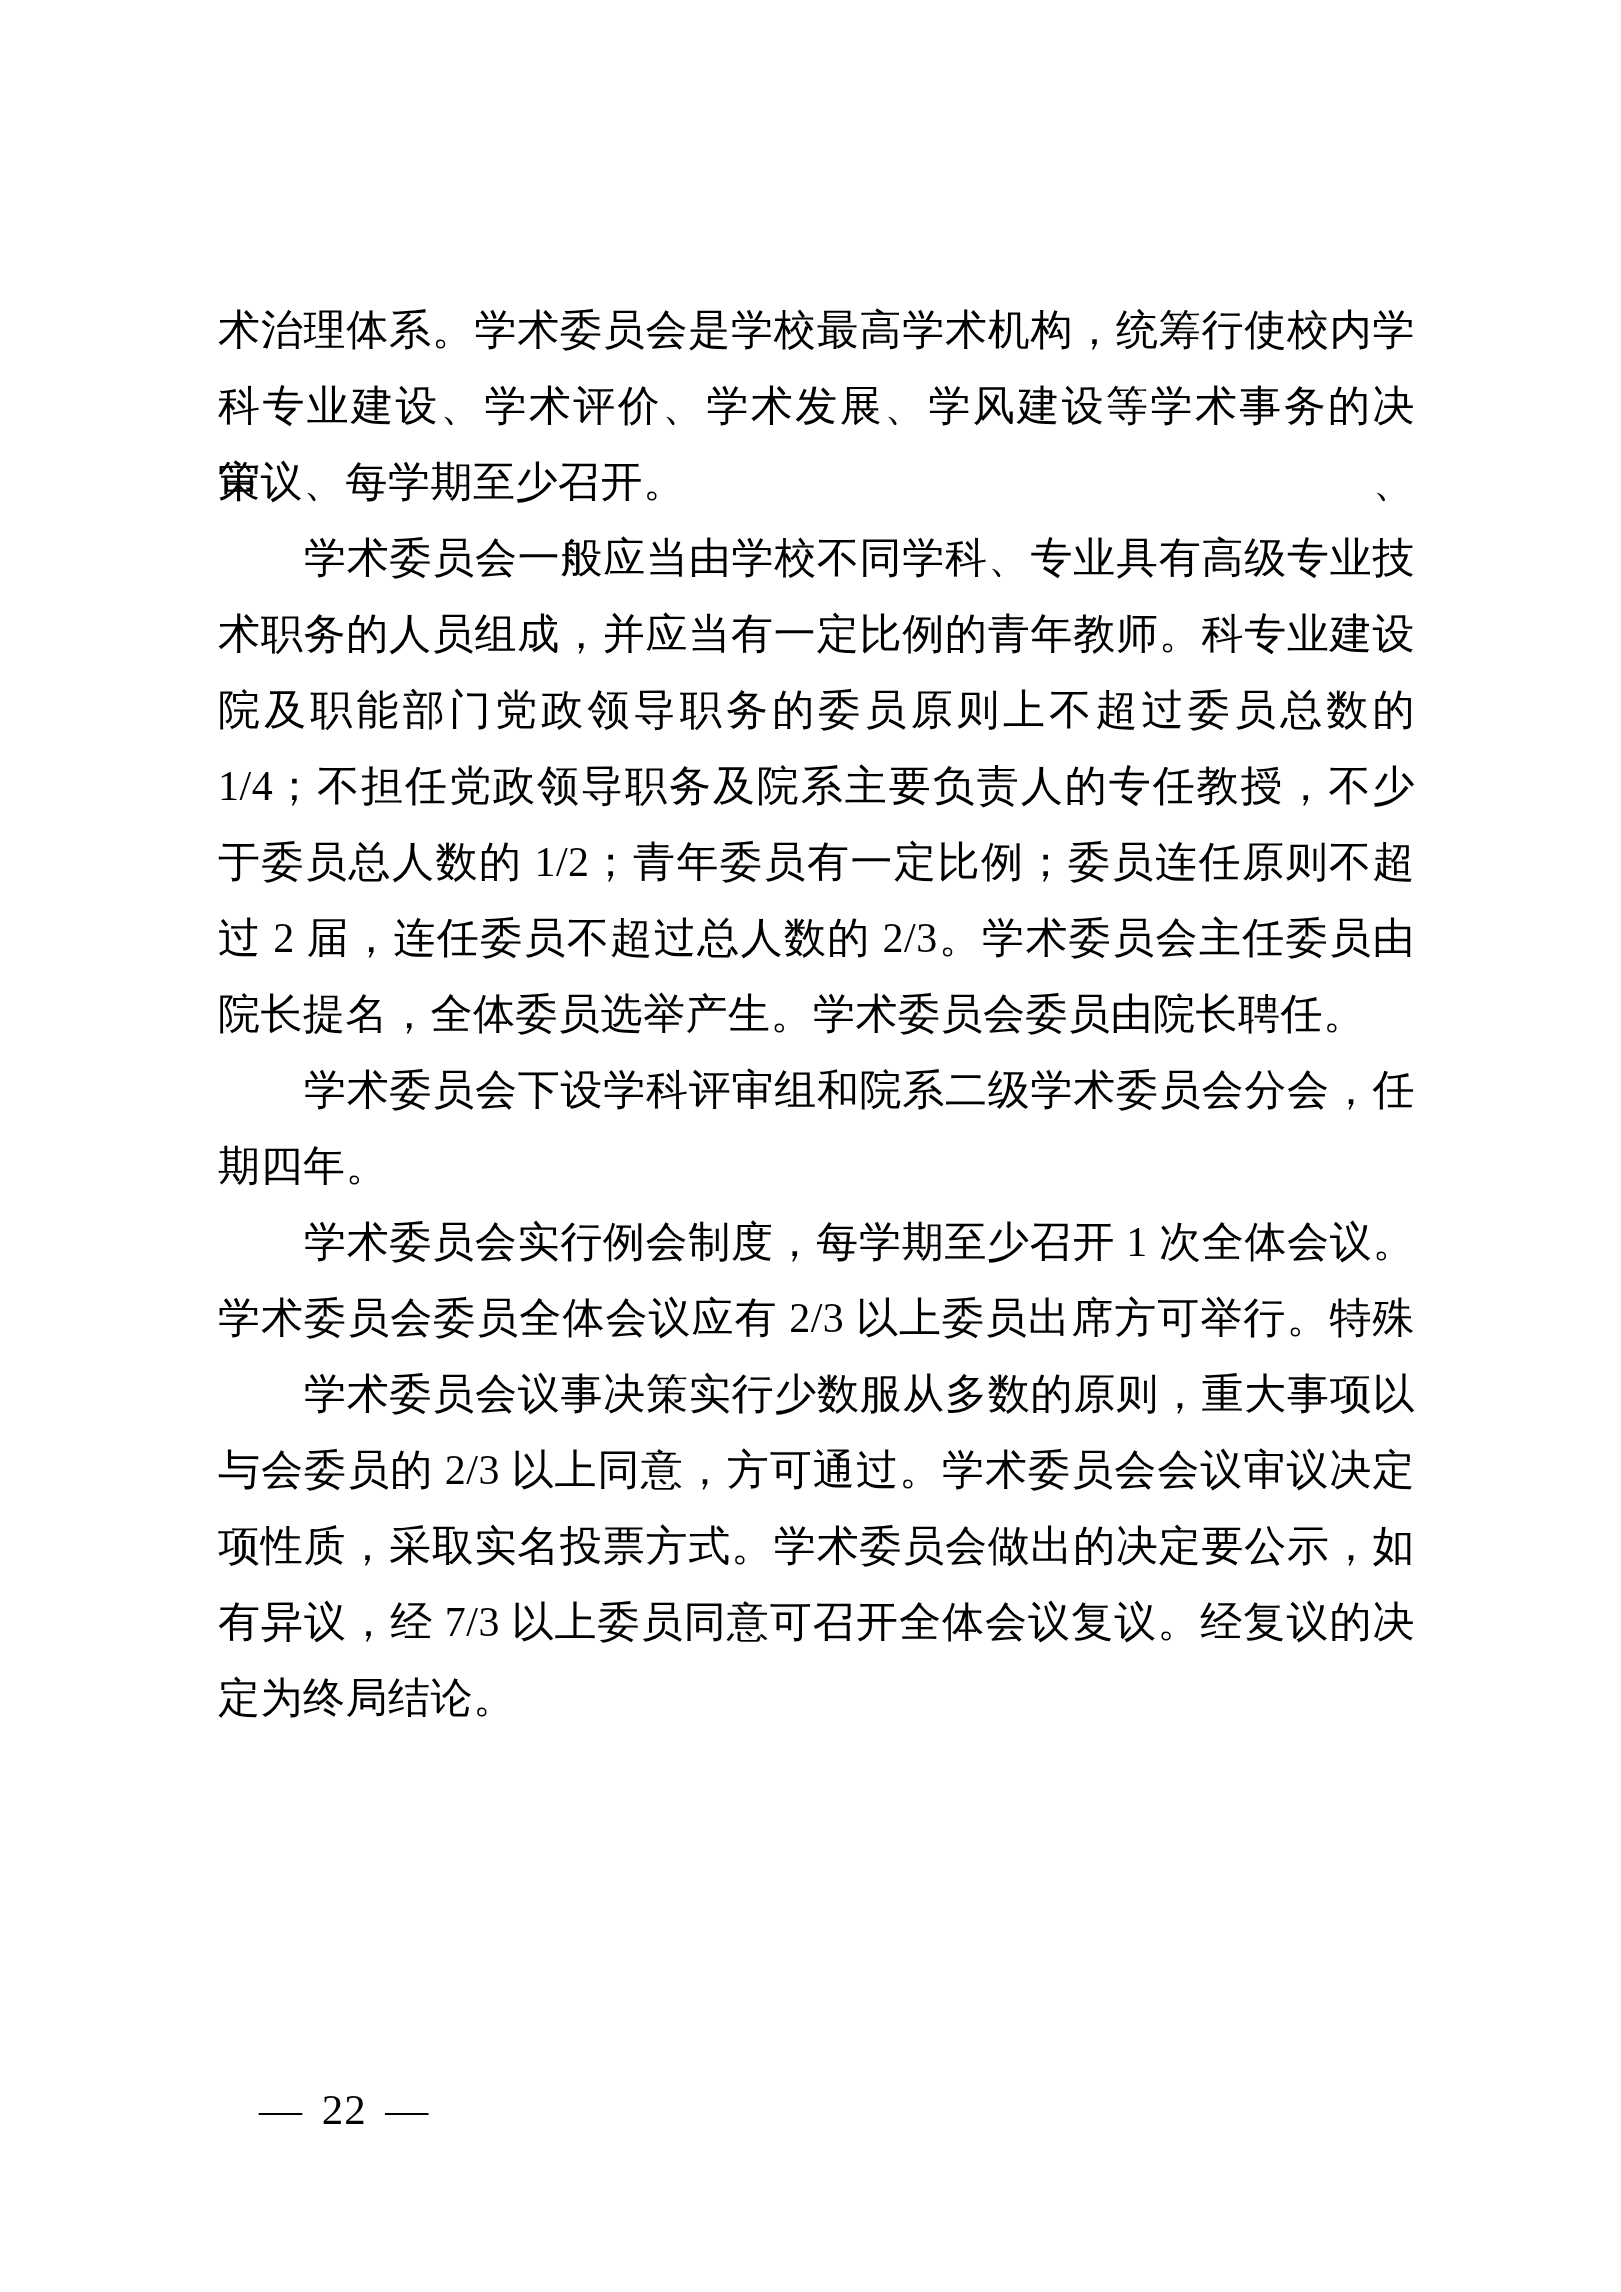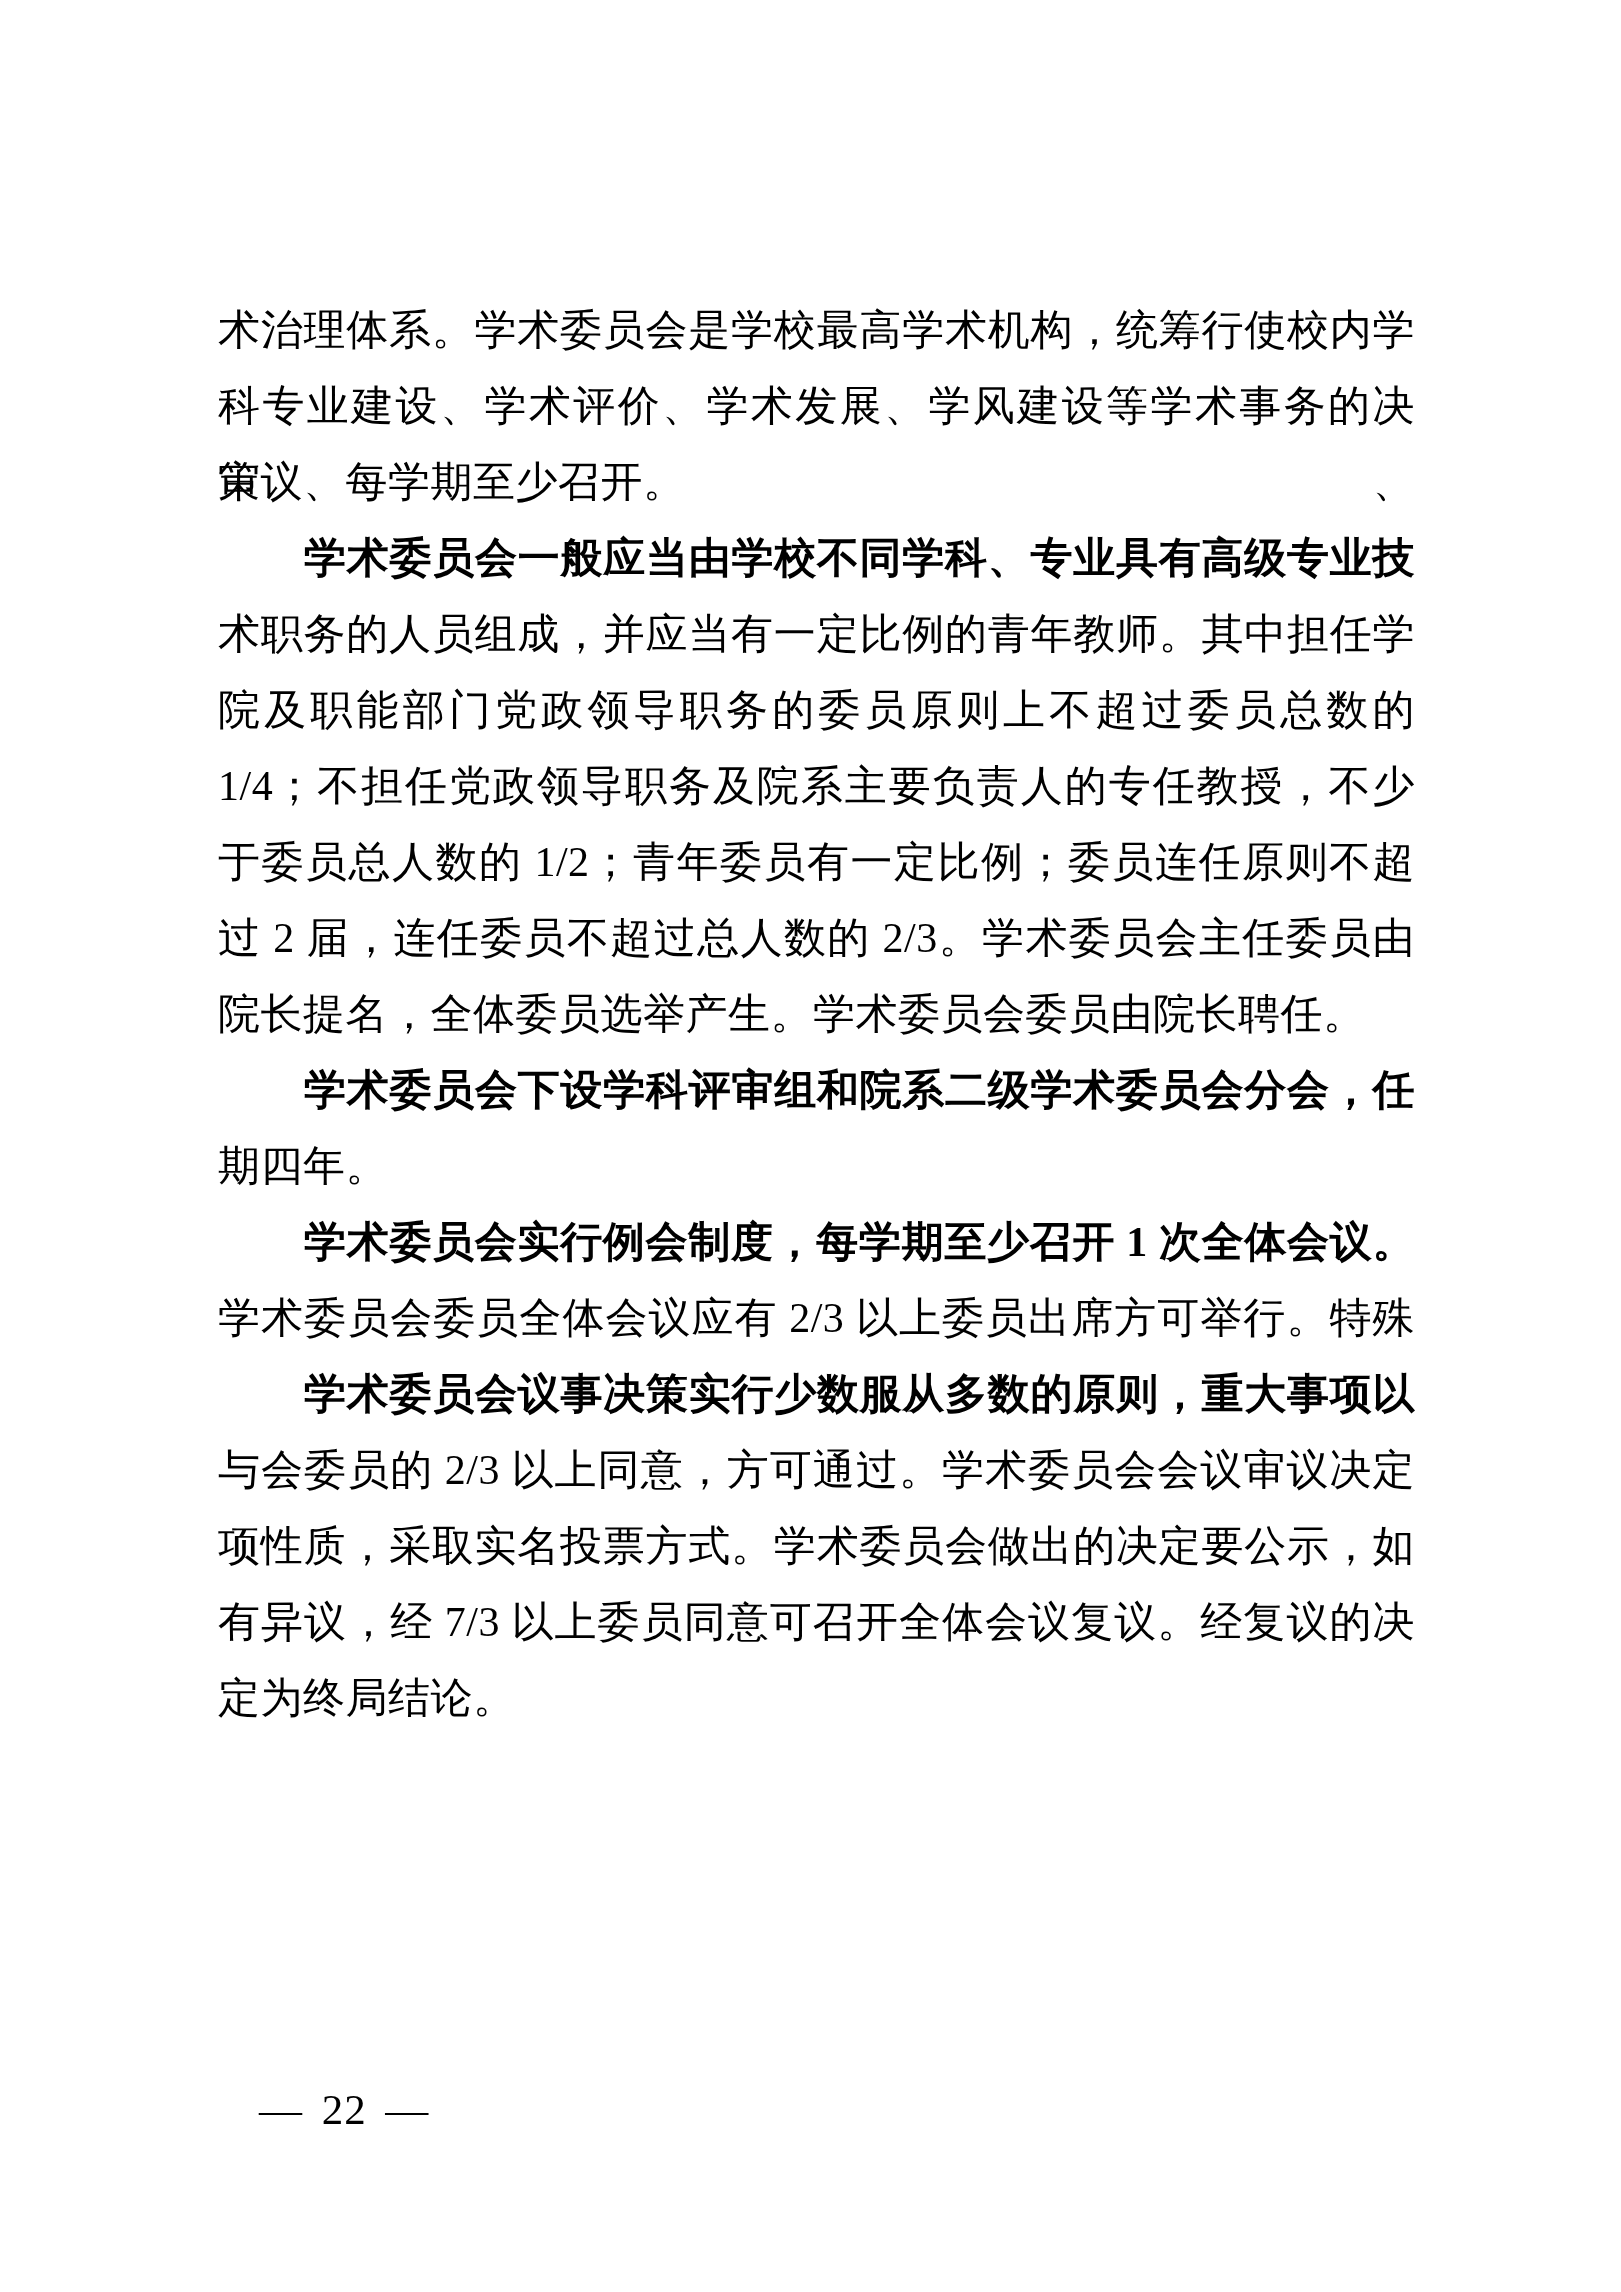--- a/index.html
+++ b/index.html
@@ -23,21 +23,21 @@
   .line {
     font-size: 42px;
     height: 76px;
     line-height: 76px;
     text-align: justify;
     text-align-last: justify;
     text-justify: inter-character;
     letter-spacing: 0.5px;
     color: #000000;
   }
-  .line.indent { text-indent: 86px; font-weight: bold; }
+  .line.indent { text-indent: 86px; }
   .line.last {
     text-align: left;
     text-align-last: auto;
   }
   .page-num {
     position: absolute;
     left: 259px;
     top: 2041px;
     font-size: 43px;
     line-height: 49px;
@@ -53,21 +53,21 @@
 
 <div class="sheet">
   <div class="doc-body" id="doc-body">
       <div class="para">
         <div class="line">术治理体系。学术委员会是学校最高学术机构，统筹行使校内学</div>
         <div class="line">科专业建设、学术评价、学术发展、学风建设等学术事务的决策、</div>
         <div class="line last">审议、每学期至少召开。</div>
       </div>
       <div class="para">
         <div class="line indent">学术委员会一般应当由学校不同学科、专业具有高级专业技</div>
-        <div class="line">术职务的人员组成，并应当有一定比例的青年教师。其中担任学</div>
+        <div class="line">术职务的人员组成，并应当有一定比例的青年教师。科专业建设</div>
         <div class="line">院及职能部门党政领导职务的委员原则上不超过委员总数的</div>
         <div class="line">1/4；不担任党政领导职务及院系主要负责人的专任教授，不少</div>
         <div class="line">于委员总人数的 1/2；青年委员有一定比例；委员连任原则不超</div>
         <div class="line">过 2 届，连任委员不超过总人数的 2/3。学术委员会主任委员由</div>
         <div class="line last">院长提名，全体委员选举产生。学术委员会委员由院长聘任。</div>
       </div>
       <div class="para">
         <div class="line indent">学术委员会下设学科评审组和院系二级学术委员会分会，任</div>
         <div class="line last">期四年。</div>
       </div>

